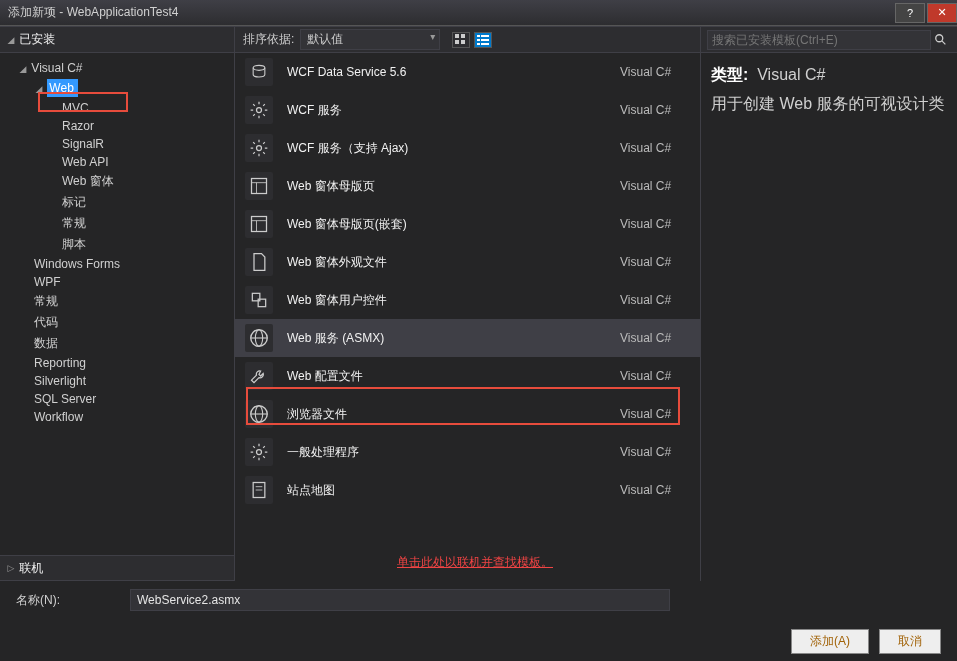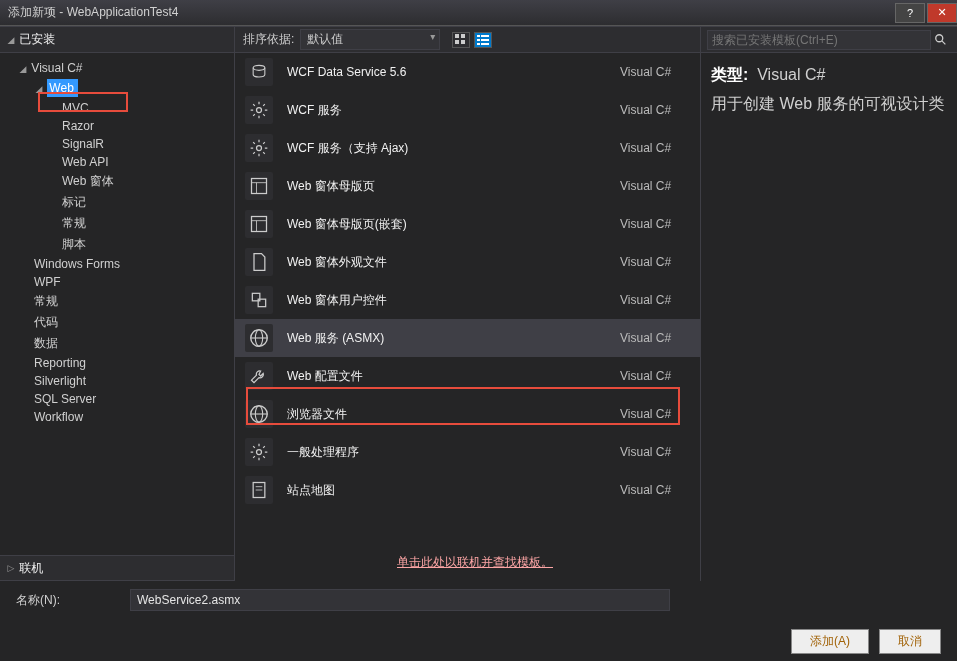--- a/index.html
+++ b/index.html
@@ -38,21 +38,21 @@
 .item-list::-webkit-scrollbar-track { background:#3e3e42; }
 .item-list::-webkit-scrollbar-thumb { background:#686868; }
 .list-row { height: 38px; display:flex; align-items:center; padding-left:10px; color:#f1f1f1; font-size:12px; cursor:default; }
 .list-row.selected { background:#3f3f46; }
 .list-icon { width:28px; height:28px; background:#2d2d30; border-radius:2px; display:flex; align-items:center; justify-content:center; margin-right:14px; color:#aaa; font-size:14px; }
 .list-label { flex:1; }
 .list-lang { width:80px; text-align:left; color:#bbb; padding-right:10px; }
 .red-box-2 { border:2px solid #e74c3c; position:absolute; top: 387px; left: 246px; width: 434px; height: 38px; pointer-events:none; z-index:5; }
 
 .online-link { text-align:center; padding:10px 0; font-size:12px; }
-.online-link a { color:#fca5a5; text-decoration:underline; cursor:pointer;margin-left:15px; }
+.online-link a { color:#ef4444; text-decoration:underline; cursor:pointer;margin-left:15px; }
 
 .right-panel { width: 256px; display:flex; flex-direction:column; }
 .search-row { height:26px; padding:2px 6px; display:flex; align-items:center; background:#2d2d30; border-bottom:1px solid #3f3f46; }
 .search-input { flex:1; background:#333337; border:1px solid #3f3f46; color:#999; font-size:12px; padding:2px 4px; height:20px; }
 .search-btn { width:20px; height:20px; display:flex; align-items:center; justify-content:center; color:#ccc; font-size:12px; }
 .info-panel { padding: 8px 10px; color:#d0d0d0; font-size:16px; line-height:1.8; }
 .info-panel b { color:#fff; font-weight:bold; }
 
 .bottom { height: 80px; background:#252526; padding: 8px 16px; }
 .name-row { display:flex; align-items:center; gap:14px; }

